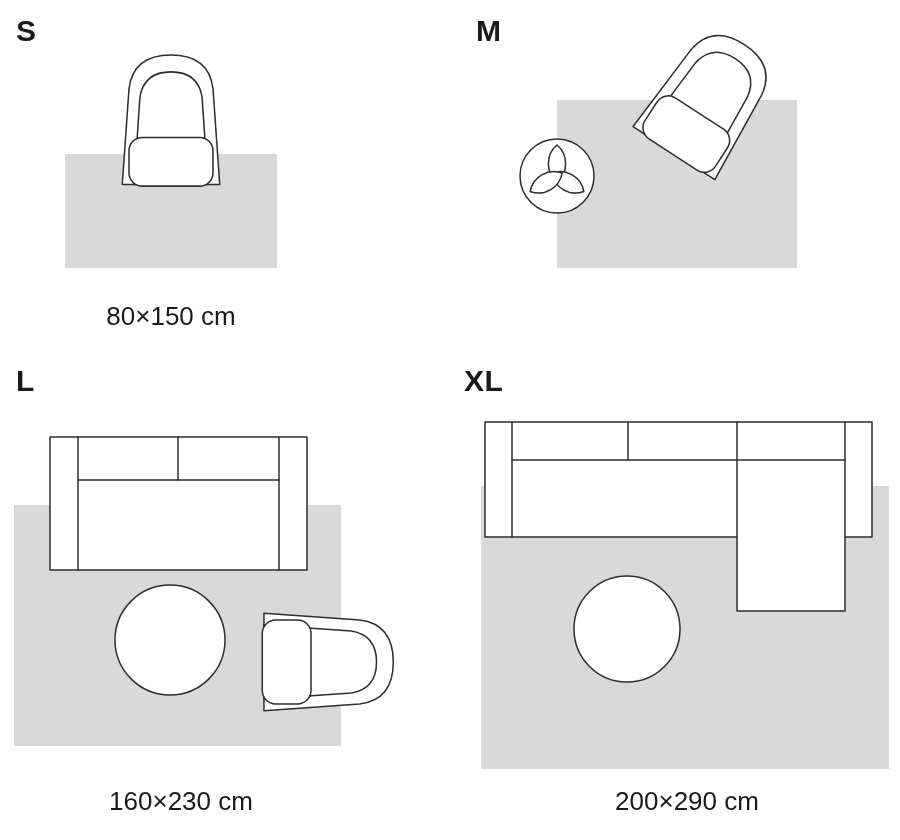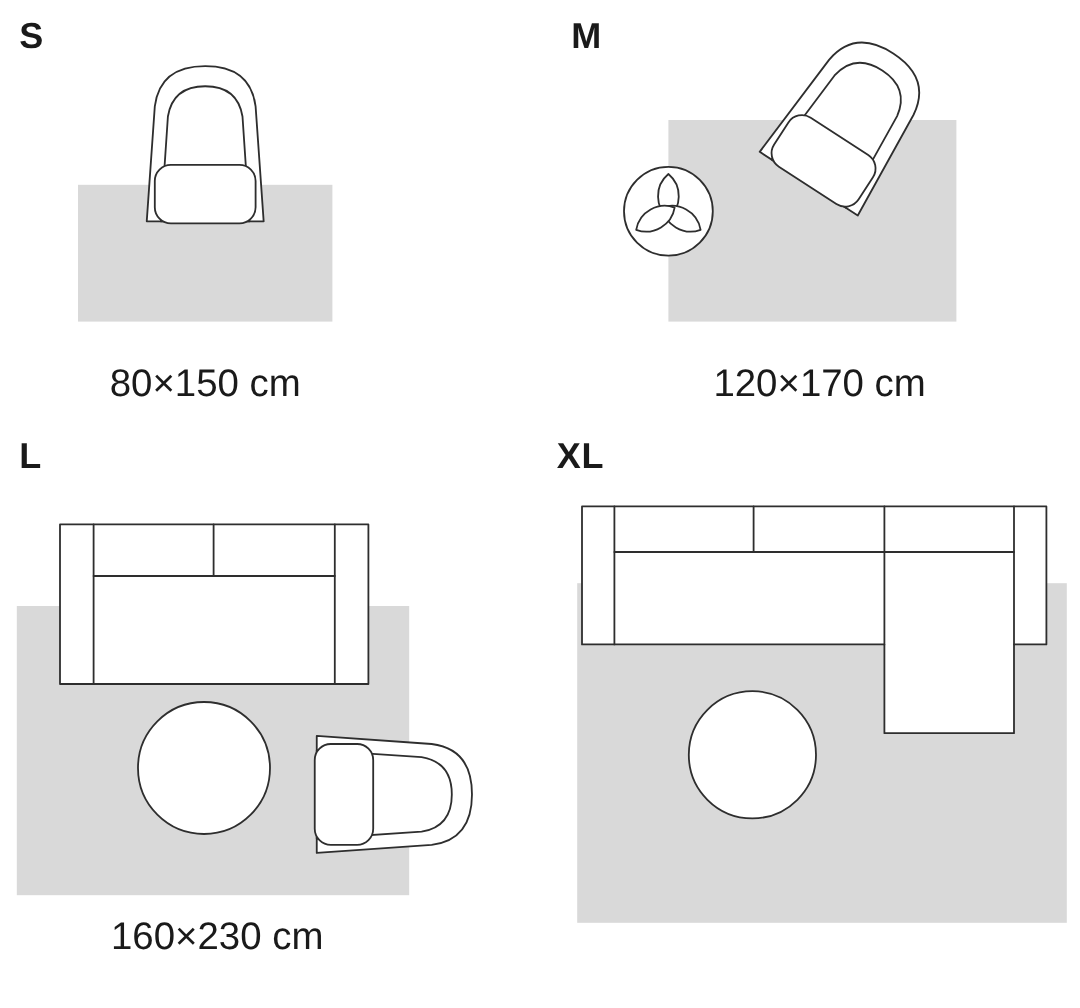--- a/index.html
+++ b/index.html
@@ -5,28 +5,28 @@
   :root{
     --rug-fill:#d9d9d9;
     --outline:#2e2e2e;
     --text:#1a1a1a;
   }
   html,body{margin:0;padding:0;background:#fff;}
   body{font-family:"Liberation Sans",sans-serif;color:var(--text);}
   .canvas{position:relative;width:900px;height:840px;background:#fff;overflow:hidden;}
   .canvas>svg{position:absolute;left:0;top:0;}
   .size-label{position:absolute;font-size:30px;font-weight:700;letter-spacing:.5px;color:var(--text);line-height:1;}
-  .dim-label{position:absolute;font-size:32px;font-weight:400;color:var(--text);transform:translateX(-50%);white-space:nowrap;line-height:1;}
+  .dim-label{position:absolute;font-size:26px;font-weight:400;color:var(--text);transform:translateX(-50%);white-space:nowrap;line-height:1;}
   .pos-label-s{left:16px;top:16px;}
   .pos-label-m{left:476px;top:16px;}
   .pos-label-l{left:16px;top:366px;}
   .pos-label-xl{left:464px;top:366px;}
   .pos-dim-s{left:171px;top:303px;}
   .pos-dim-m{left:683px;top:303px;}
-  .pos-dim-l{left:181px;top:764px;}
+  .pos-dim-l{left:181px;top:788px;}
   .pos-dim-xl{left:687px;top:788px;}
   .rug{fill:var(--rug-fill);stroke:none;}
   .fw{fill:#ffffff;stroke:var(--outline);stroke-width:1.5;stroke-linejoin:round;stroke-linecap:round;}
   .fww{fill:#ffffff;stroke:var(--outline);stroke-width:1.8;stroke-linejoin:round;stroke-linecap:round;}
   .ln{fill:none;stroke:var(--outline);stroke-width:1.5;stroke-linecap:round;}
 </style>
 </head>
 <body>
 
 <div class="canvas">
@@ -88,16 +88,16 @@
       <circle class="fw" cx="627" cy="629" r="53"></circle>
     </g>
   </svg>
 
   <div class="size-label pos-label-s">S</div>
   <div class="size-label pos-label-m">M</div>
   <div class="size-label pos-label-l">L</div>
   <div class="size-label pos-label-xl">XL</div>
 
   <div class="dim-label pos-dim-s">80×150 cm</div>
-  <div class="dim-label pos-dim-m">120×170 cm</div>
   <div class="dim-label pos-dim-l">160×230 cm</div>
+  <div class="dim-label pos-dim-xl">200×290 cm</div>
 
 </div>
 
 </body></html>

